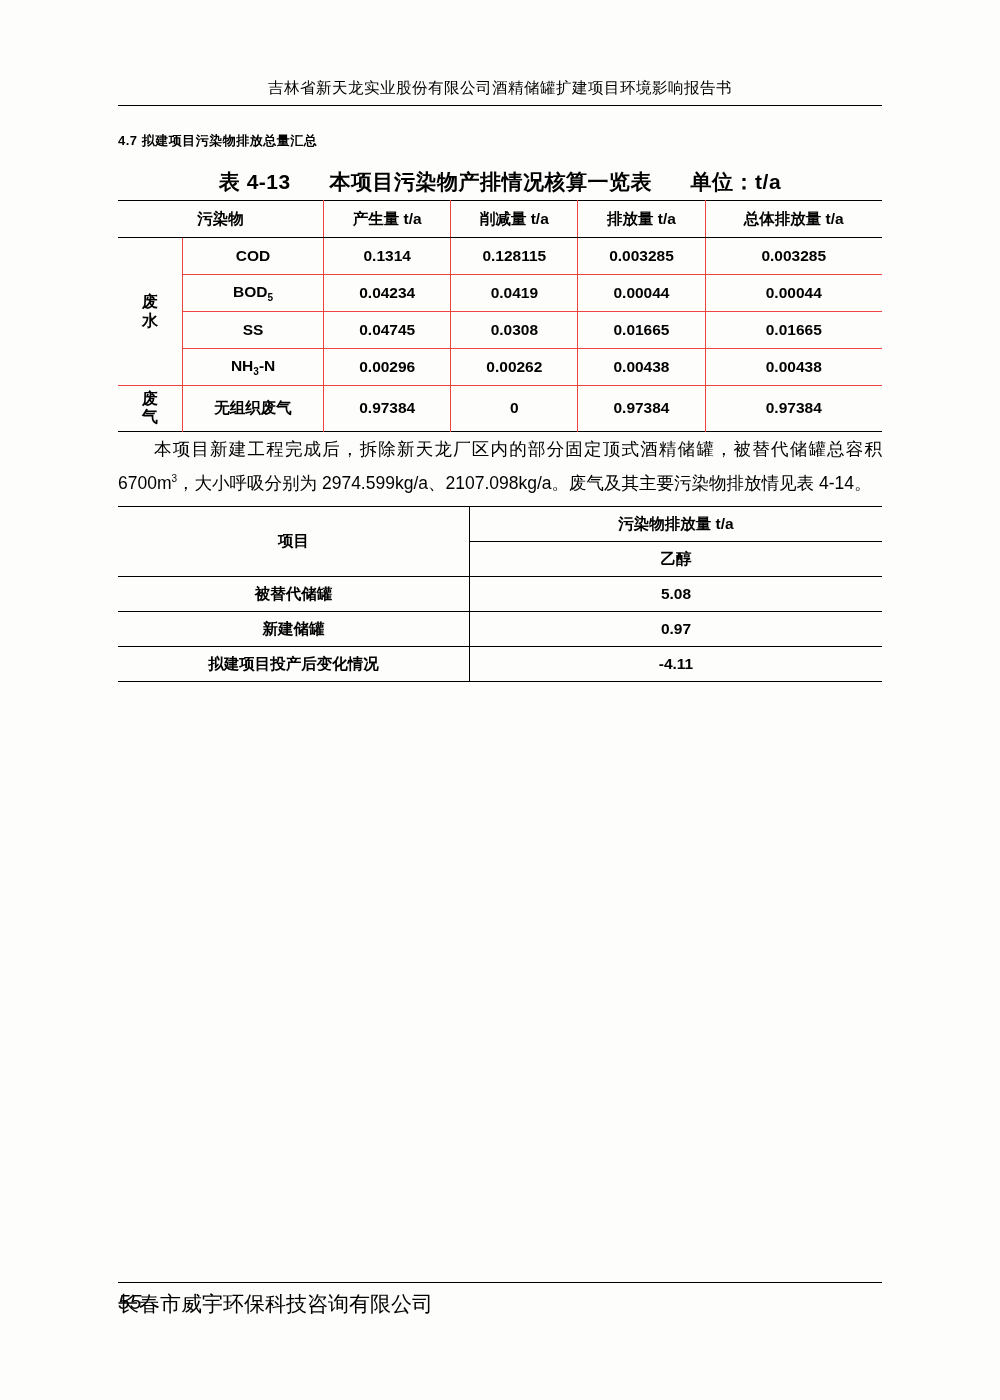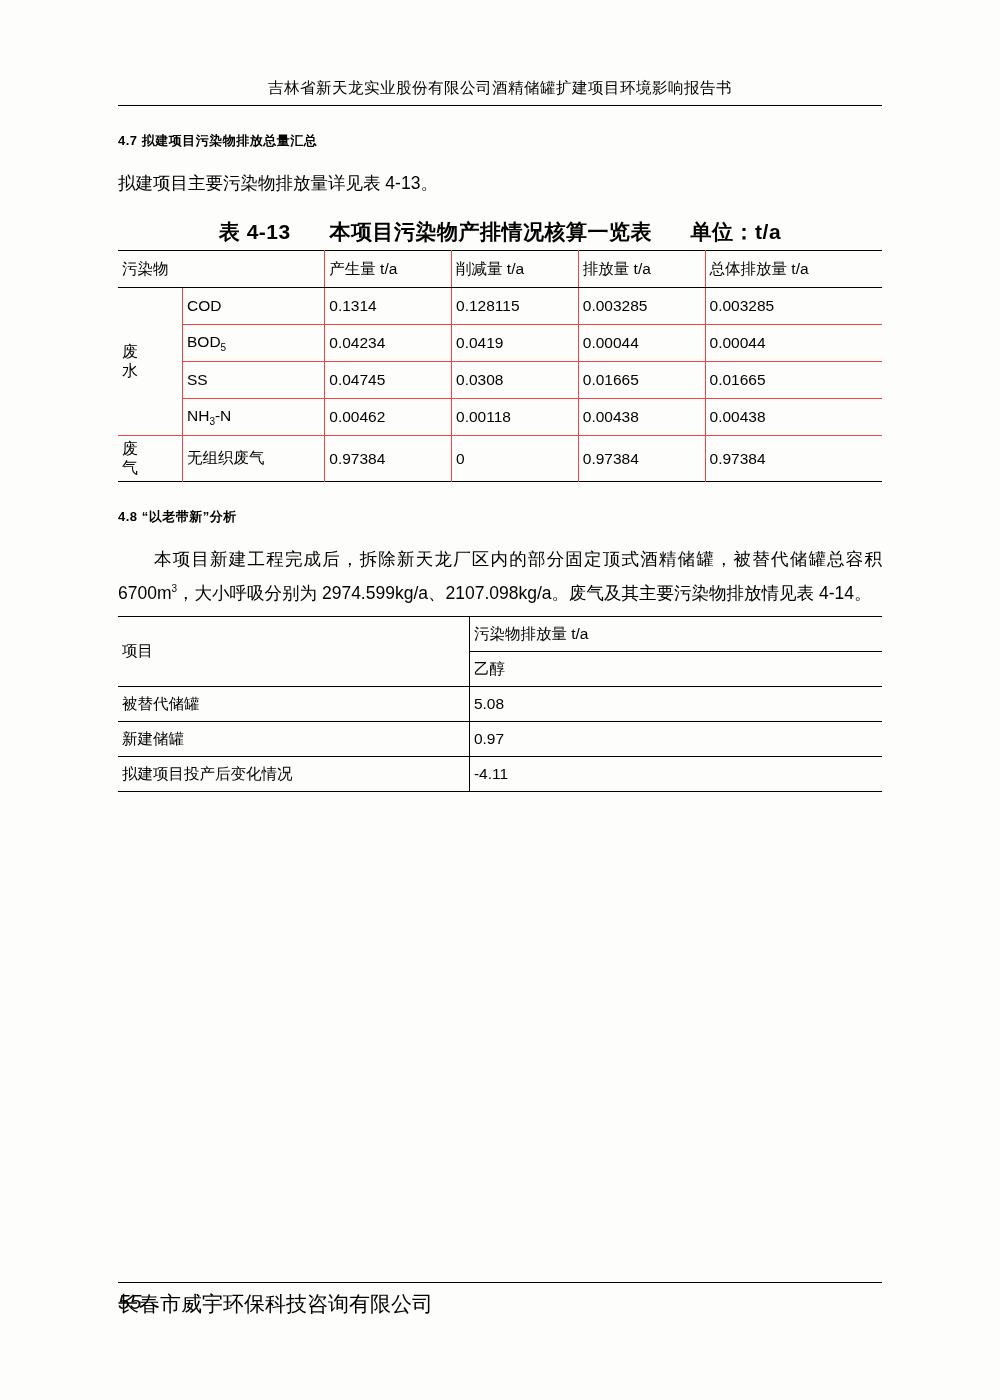--- a/index.html
+++ b/index.html
@@ -70,24 +70,24 @@
   .caption-gap { display: inline-block; width: 26px; }
 
   
   table.doc-table {
     border-collapse: collapse;
     width: 100%;
     font-size: 15.5px;
     font-family: "Liberation Sans", "DejaVu Sans", sans-serif;
   }
   table.doc-table td, table.doc-table th {
-    text-align: left;
+    text-align: center;
     vertical-align: middle;
     padding: 4px 4px;
-    font-weight: normal;
+    font-weight: bold;
   }
   
   #table-4-13 {
     border-top: 1.8px solid #000;
     border-bottom: 1.8px solid #000;
   }
   #table-4-13 td {
     border: 1px solid #ef4444;
     height: 28px;
   }
@@ -142,21 +142,20 @@
 </head>
 <body>
 
 <div class="page">
 
   <div class="content">
 
     <div class="doc-header">吉林省新天龙实业股份有限公司酒精储罐扩建项目环境影响报告书</div>
 
     <h2 class="section-title">4.7 拟建项目污染物排放总量汇总</h2>
-    <p class="para">拟建项目主要污染物排放量详见表 4-13。</p>
 
     <div class="table-caption">
       <span>表 4-13</span>
       <span class="caption-gap"></span>
       <span>本项目污染物产排情况核算一览表</span>
       <span class="caption-gap"></span>
       <span>单位：t/a</span>
     </div>
 
     <table class="doc-table" id="table-4-13">
@@ -189,38 +188,37 @@
         <tr>
           <td>SS</td>
           <td>0.04745</td>
           <td>0.0308</td>
           <td>0.01665</td>
           <td class="last-col">0.01665</td>
         </tr>
 
         <tr>
           <td><span>NH</span><sub class="sub">3</sub><span>-N</span></td>
-          <td>0.00462</td>
-          <td>0.00118</td>
+          <td>0.00296</td>
+          <td>0.00262</td>
           <td>0.00438</td>
           <td class="last-col">0.00438</td>
         </tr>
 
         <tr class="last-body">
           <td class="first-col vert-label">废<br>气</td>
           <td>无组织废气</td>
           <td>0.97384</td>
           <td>0</td>
           <td>0.97384</td>
           <td class="last-col">0.97384</td>
         </tr>
       </tbody>
     </table>
 
-    <h2 class="section-title">4.8 “以老带新”分析</h2>
     <p class="para indent"><span>本项目新建工程完成后，拆除新天龙厂区内的部分固定顶式酒精储罐，被替代储罐总容积 6700</span><span>m<sup class="sup">3</sup></span><span>，大小呼吸分别为 2974.599kg/a、2107.098kg/a。废气及其主要污染物排放情见表 4-14。</span></p>
 
 
     <table class="doc-table" id="table-4-14">
       <tbody>
         <tr>
           <td class="proj-col" rowspan="2">项目</td>
           <td class="divider hdr-span">污染物排放量 t/a</td>
         </tr>
         <tr>

